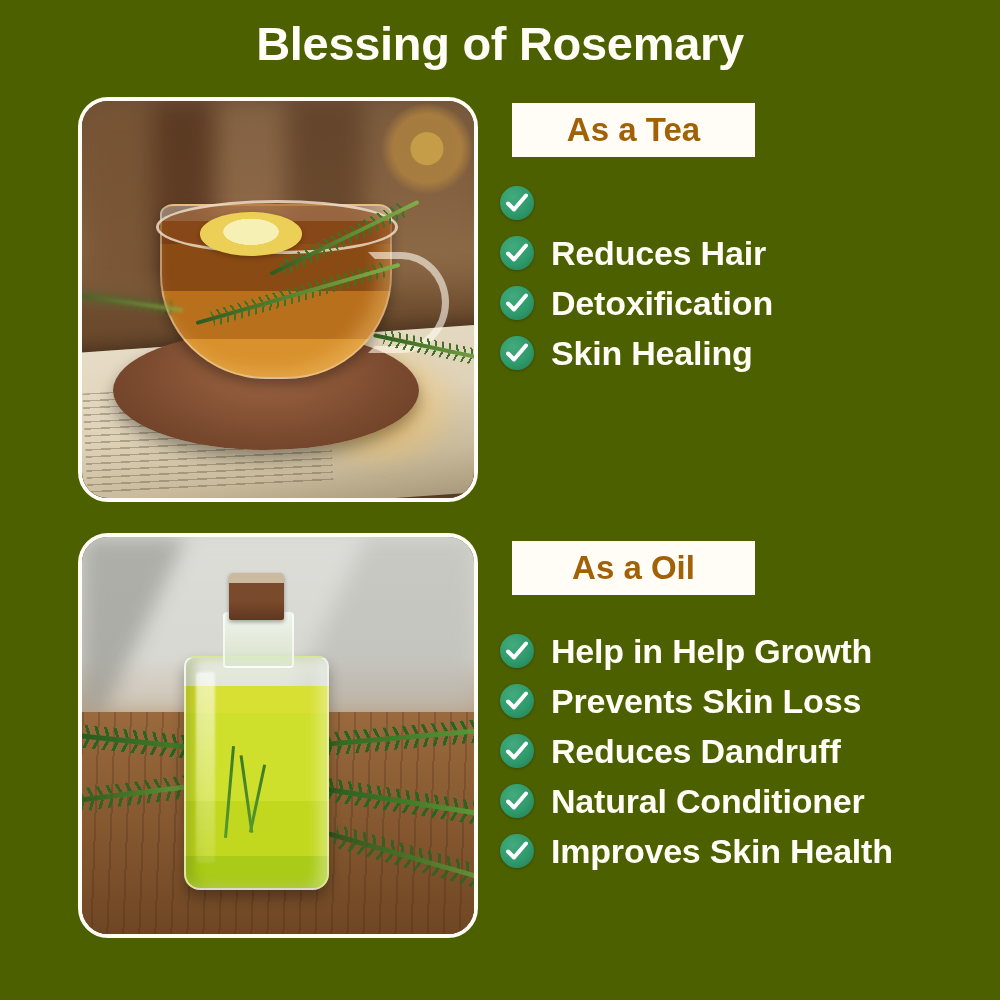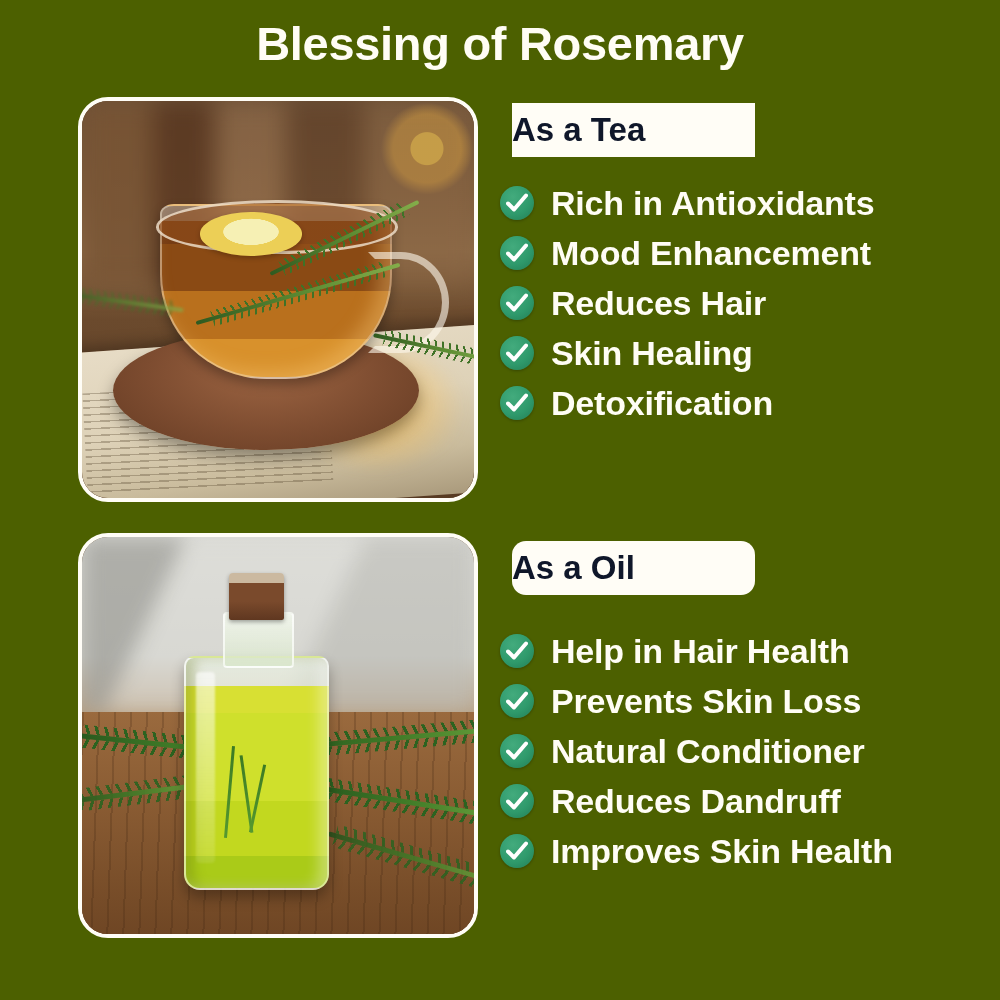--- a/index.html
+++ b/index.html
@@ -199,28 +199,29 @@
     position: absolute; left: 29%; top: 34%; width: 5%; height: 48%;
     background: linear-gradient(180deg, rgba(255,255,255,.6), rgba(255,255,255,.1));
     border-radius: 4px;
     filter: blur(1px);
   }
 
   
   .banner {
     position: absolute;
     background: #fffdf6;
-    color: #0f172a;
+    color: #a16207;
     font-size: 33px;
     font-weight: bold;
+    text-align: center;
     line-height: 54px;
     box-sizing: border-box;
   }
   #banner-tea { left: 512px; top: 103px; width: 243px; height: 54px; }
-  #banner-oil { left: 512px; top: 541px; width: 243px; height: 54px; border-radius: 14px; }
+  #banner-oil { left: 512px; top: 541px; width: 243px; height: 54px; }
 
   
   .benefits {
     position: absolute;
     left: 500px;
     width: 480px;
   }
   #benefits-tea { top: 178px; }
   #benefits-oil { top: 626px; }
 
@@ -295,90 +296,81 @@
 <div class="banner" id="banner-tea">As a Tea</div>
 <div class="banner" id="banner-oil">As a Oil</div>
 
 <div class="benefits" id="benefits-tea">
   <div class="benefit-row">
     <span class="check-icon">
       <svg width="22" height="20" viewBox="0 0 22 20">
           <path d="M2 10.5 L8 16.5 L20 2.5" fill="none" stroke="#ffffff" stroke-width="4" stroke-linecap="round" stroke-linejoin="round"></path>
         </svg>
     </span>
-    <span class="benefit-label">Rich in Antioxidants</span>
-  </div>
-  <div class="benefit-row">
-    <span class="check-icon">
-      <svg width="22" height="20" viewBox="0 0 22 20">
-          <path d="M2 10.5 L8 16.5 L20 2.5" fill="none" stroke="#ffffff" stroke-width="4" stroke-linecap="round" stroke-linejoin="round"></path>
-        </svg>
-    </span>
-    <span class="benefit-label">Mood Enhancement</span>
   </div>
   <div class="benefit-row">
     <span class="check-icon">
       <svg width="22" height="20" viewBox="0 0 22 20">
           <path d="M2 10.5 L8 16.5 L20 2.5" fill="none" stroke="#ffffff" stroke-width="4" stroke-linecap="round" stroke-linejoin="round"></path>
         </svg>
     </span>
     <span class="benefit-label">Reduces Hair</span>
   </div>
   <div class="benefit-row">
     <span class="check-icon">
       <svg width="22" height="20" viewBox="0 0 22 20">
           <path d="M2 10.5 L8 16.5 L20 2.5" fill="none" stroke="#ffffff" stroke-width="4" stroke-linecap="round" stroke-linejoin="round"></path>
         </svg>
     </span>
+    <span class="benefit-label">Detoxification</span>
+  </div>
+  <div class="benefit-row">
+    <span class="check-icon">
+      <svg width="22" height="20" viewBox="0 0 22 20">
+          <path d="M2 10.5 L8 16.5 L20 2.5" fill="none" stroke="#ffffff" stroke-width="4" stroke-linecap="round" stroke-linejoin="round"></path>
+        </svg>
+    </span>
     <span class="benefit-label">Skin Healing</span>
   </div>
-  <div class="benefit-row">
-    <span class="check-icon">
-      <svg width="22" height="20" viewBox="0 0 22 20">
-          <path d="M2 10.5 L8 16.5 L20 2.5" fill="none" stroke="#ffffff" stroke-width="4" stroke-linecap="round" stroke-linejoin="round"></path>
-        </svg>
-    </span>
-    <span class="benefit-label">Detoxification</span>
-  </div>
 </div>
 
 <div class="benefits" id="benefits-oil">
   <div class="benefit-row">
     <span class="check-icon">
       <svg width="22" height="20" viewBox="0 0 22 20">
           <path d="M2 10.5 L8 16.5 L20 2.5" fill="none" stroke="#ffffff" stroke-width="4" stroke-linecap="round" stroke-linejoin="round"></path>
         </svg>
     </span>
-    <span class="benefit-label">Help in Hair Health</span>
+    <span class="benefit-label">Help in Help Growth</span>
   </div>
   <div class="benefit-row">
     <span class="check-icon">
       <svg width="22" height="20" viewBox="0 0 22 20">
           <path d="M2 10.5 L8 16.5 L20 2.5" fill="none" stroke="#ffffff" stroke-width="4" stroke-linecap="round" stroke-linejoin="round"></path>
         </svg>
     </span>
     <span class="benefit-label">Prevents Skin Loss</span>
   </div>
   <div class="benefit-row">
     <span class="check-icon">
       <svg width="22" height="20" viewBox="0 0 22 20">
           <path d="M2 10.5 L8 16.5 L20 2.5" fill="none" stroke="#ffffff" stroke-width="4" stroke-linecap="round" stroke-linejoin="round"></path>
         </svg>
     </span>
+    <span class="benefit-label">Reduces Dandruff</span>
+  </div>
+  <div class="benefit-row">
+    <span class="check-icon">
+      <svg width="22" height="20" viewBox="0 0 22 20">
+          <path d="M2 10.5 L8 16.5 L20 2.5" fill="none" stroke="#ffffff" stroke-width="4" stroke-linecap="round" stroke-linejoin="round"></path>
+        </svg>
+    </span>
     <span class="benefit-label">Natural Conditioner</span>
   </div>
   <div class="benefit-row">
     <span class="check-icon">
       <svg width="22" height="20" viewBox="0 0 22 20">
           <path d="M2 10.5 L8 16.5 L20 2.5" fill="none" stroke="#ffffff" stroke-width="4" stroke-linecap="round" stroke-linejoin="round"></path>
         </svg>
     </span>
-    <span class="benefit-label">Reduces Dandruff</span>
-  </div>
-  <div class="benefit-row">
-    <span class="check-icon">
-      <svg width="22" height="20" viewBox="0 0 22 20">
-          <path d="M2 10.5 L8 16.5 L20 2.5" fill="none" stroke="#ffffff" stroke-width="4" stroke-linecap="round" stroke-linejoin="round"></path>
-        </svg>
-    </span>
     <span class="benefit-label">Improves Skin Health</span>
   </div>
 </div>
 
 </body></html>

